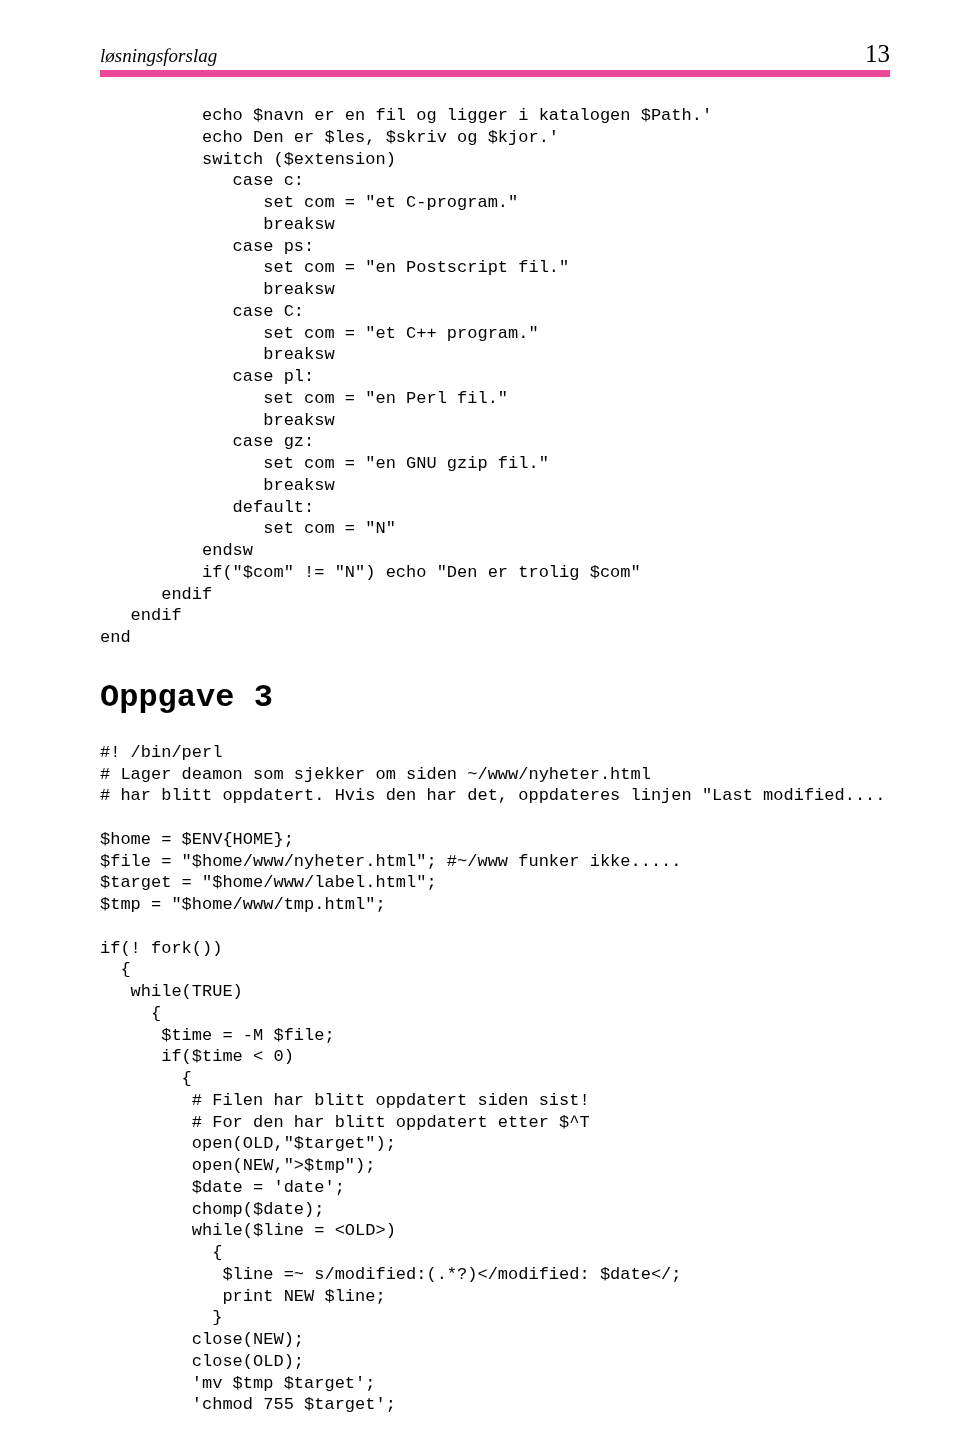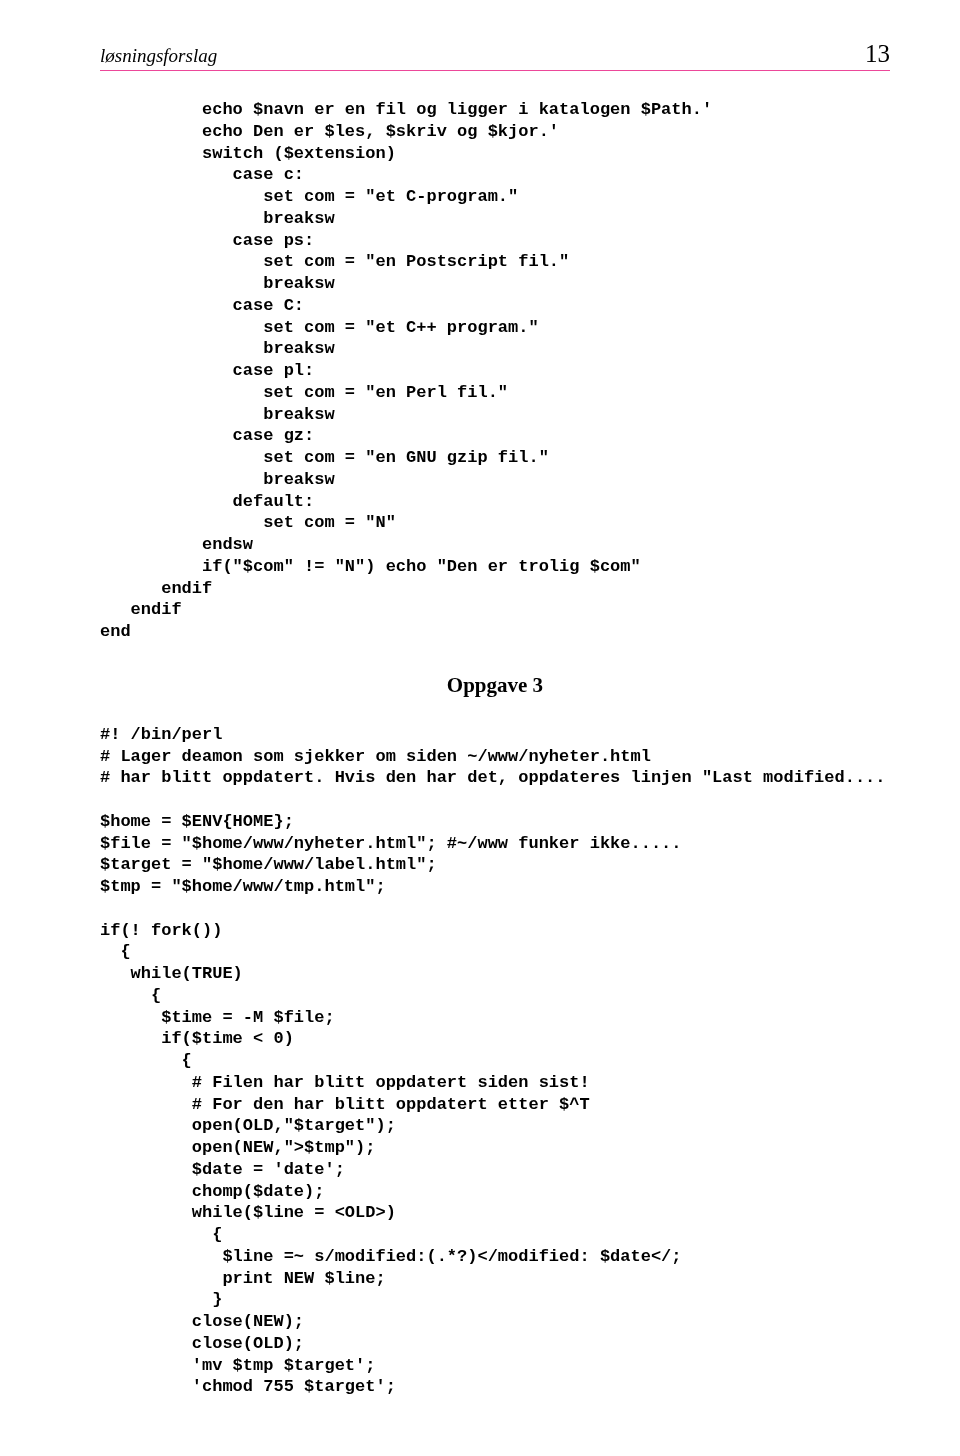--- a/index.html
+++ b/index.html
@@ -12,45 +12,43 @@
   }
   .page {
     padding: 40px 70px 70px 100px;
     box-sizing: border-box;
     width: 960px;
   }
   .header-row {
     display: flex;
     justify-content: space-between;
     align-items: baseline;
-    border-bottom: 1px solid #ec4899;
+    border-bottom: 7px solid #ec4899;
     padding-bottom: 2px;
     margin-bottom: 28px;
   }
   .header-left {
     font-style: italic;
     font-size: 19px;
   }
   .header-right {
     font-size: 25px;
   }
   .code {
     font-family: "Courier New", Courier, monospace;
     font-size: 17px;
     white-space: pre;
     line-height: 1.28;
-    font-weight: bold;
   }
   .section-heading {
-    font-family: Liberation Serif, serif;
-    font-size: 21px;
+    font-family: Liberation Mono, monospace;
+    font-size: 32px;
     font-weight: bold;
     margin-top: 30px;
     margin-bottom: 26px;
-    text-align: center;
   }
 </style>
 </head>
 <body>
 
 <div class="page">
 
   <div class="header-row">
     <span class="header-left">løsningsforslag</span>
     <span class="header-right">13</span>

